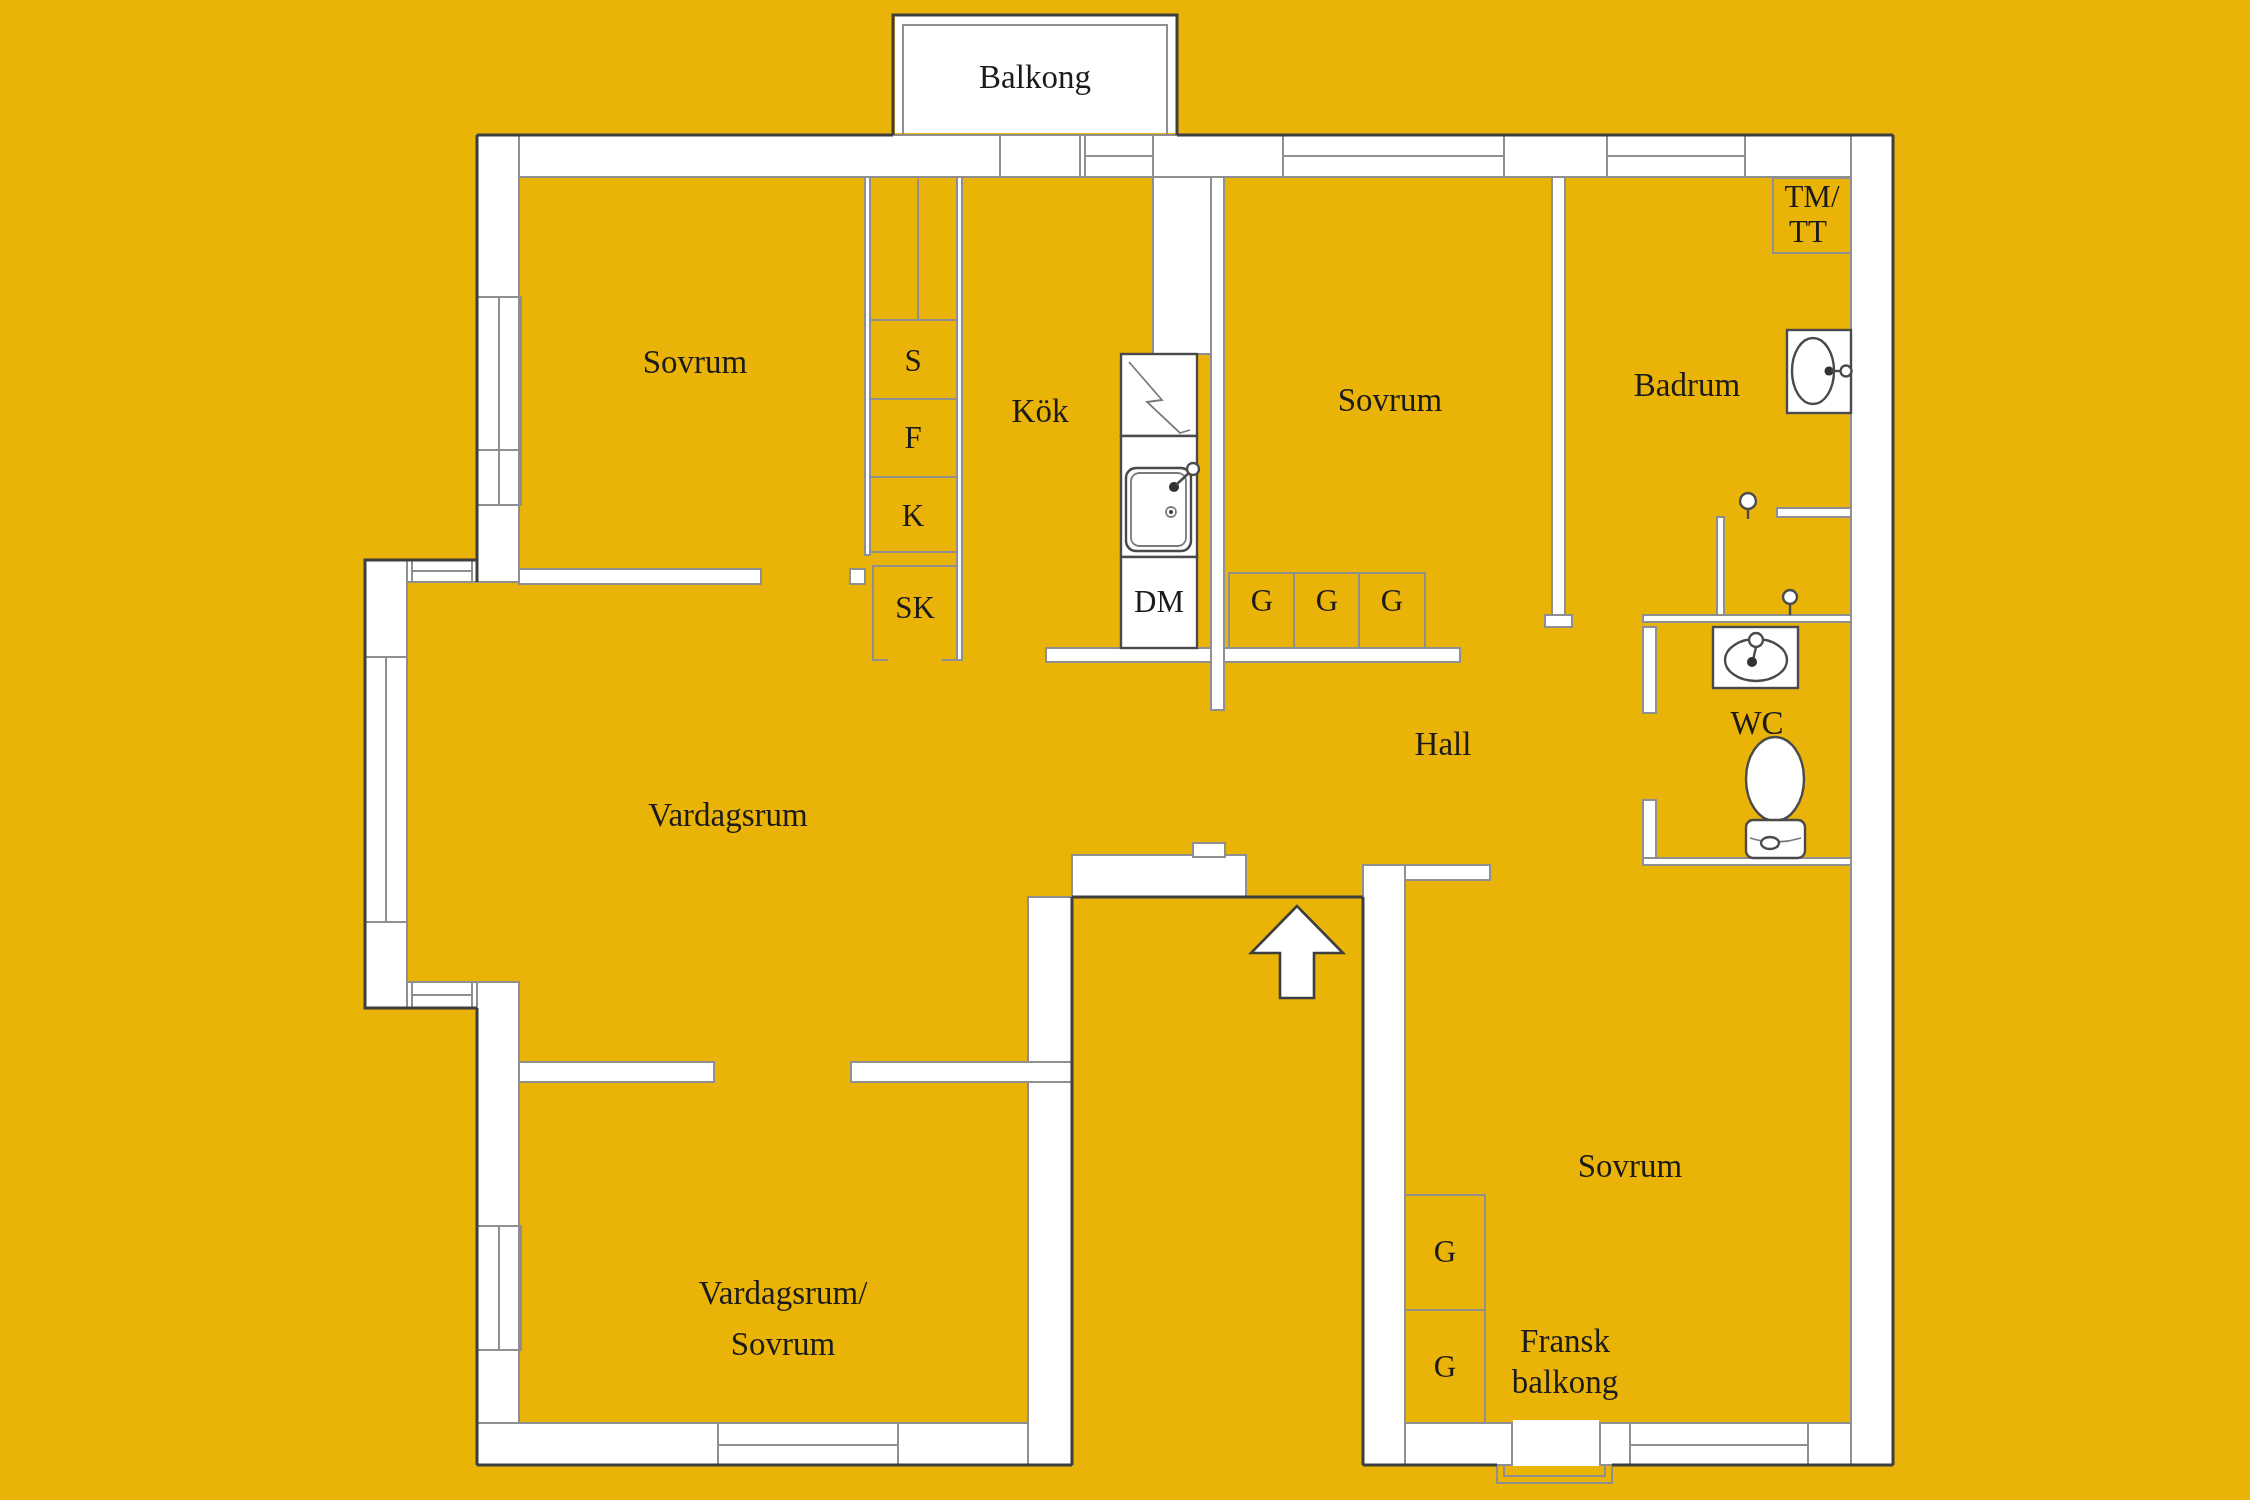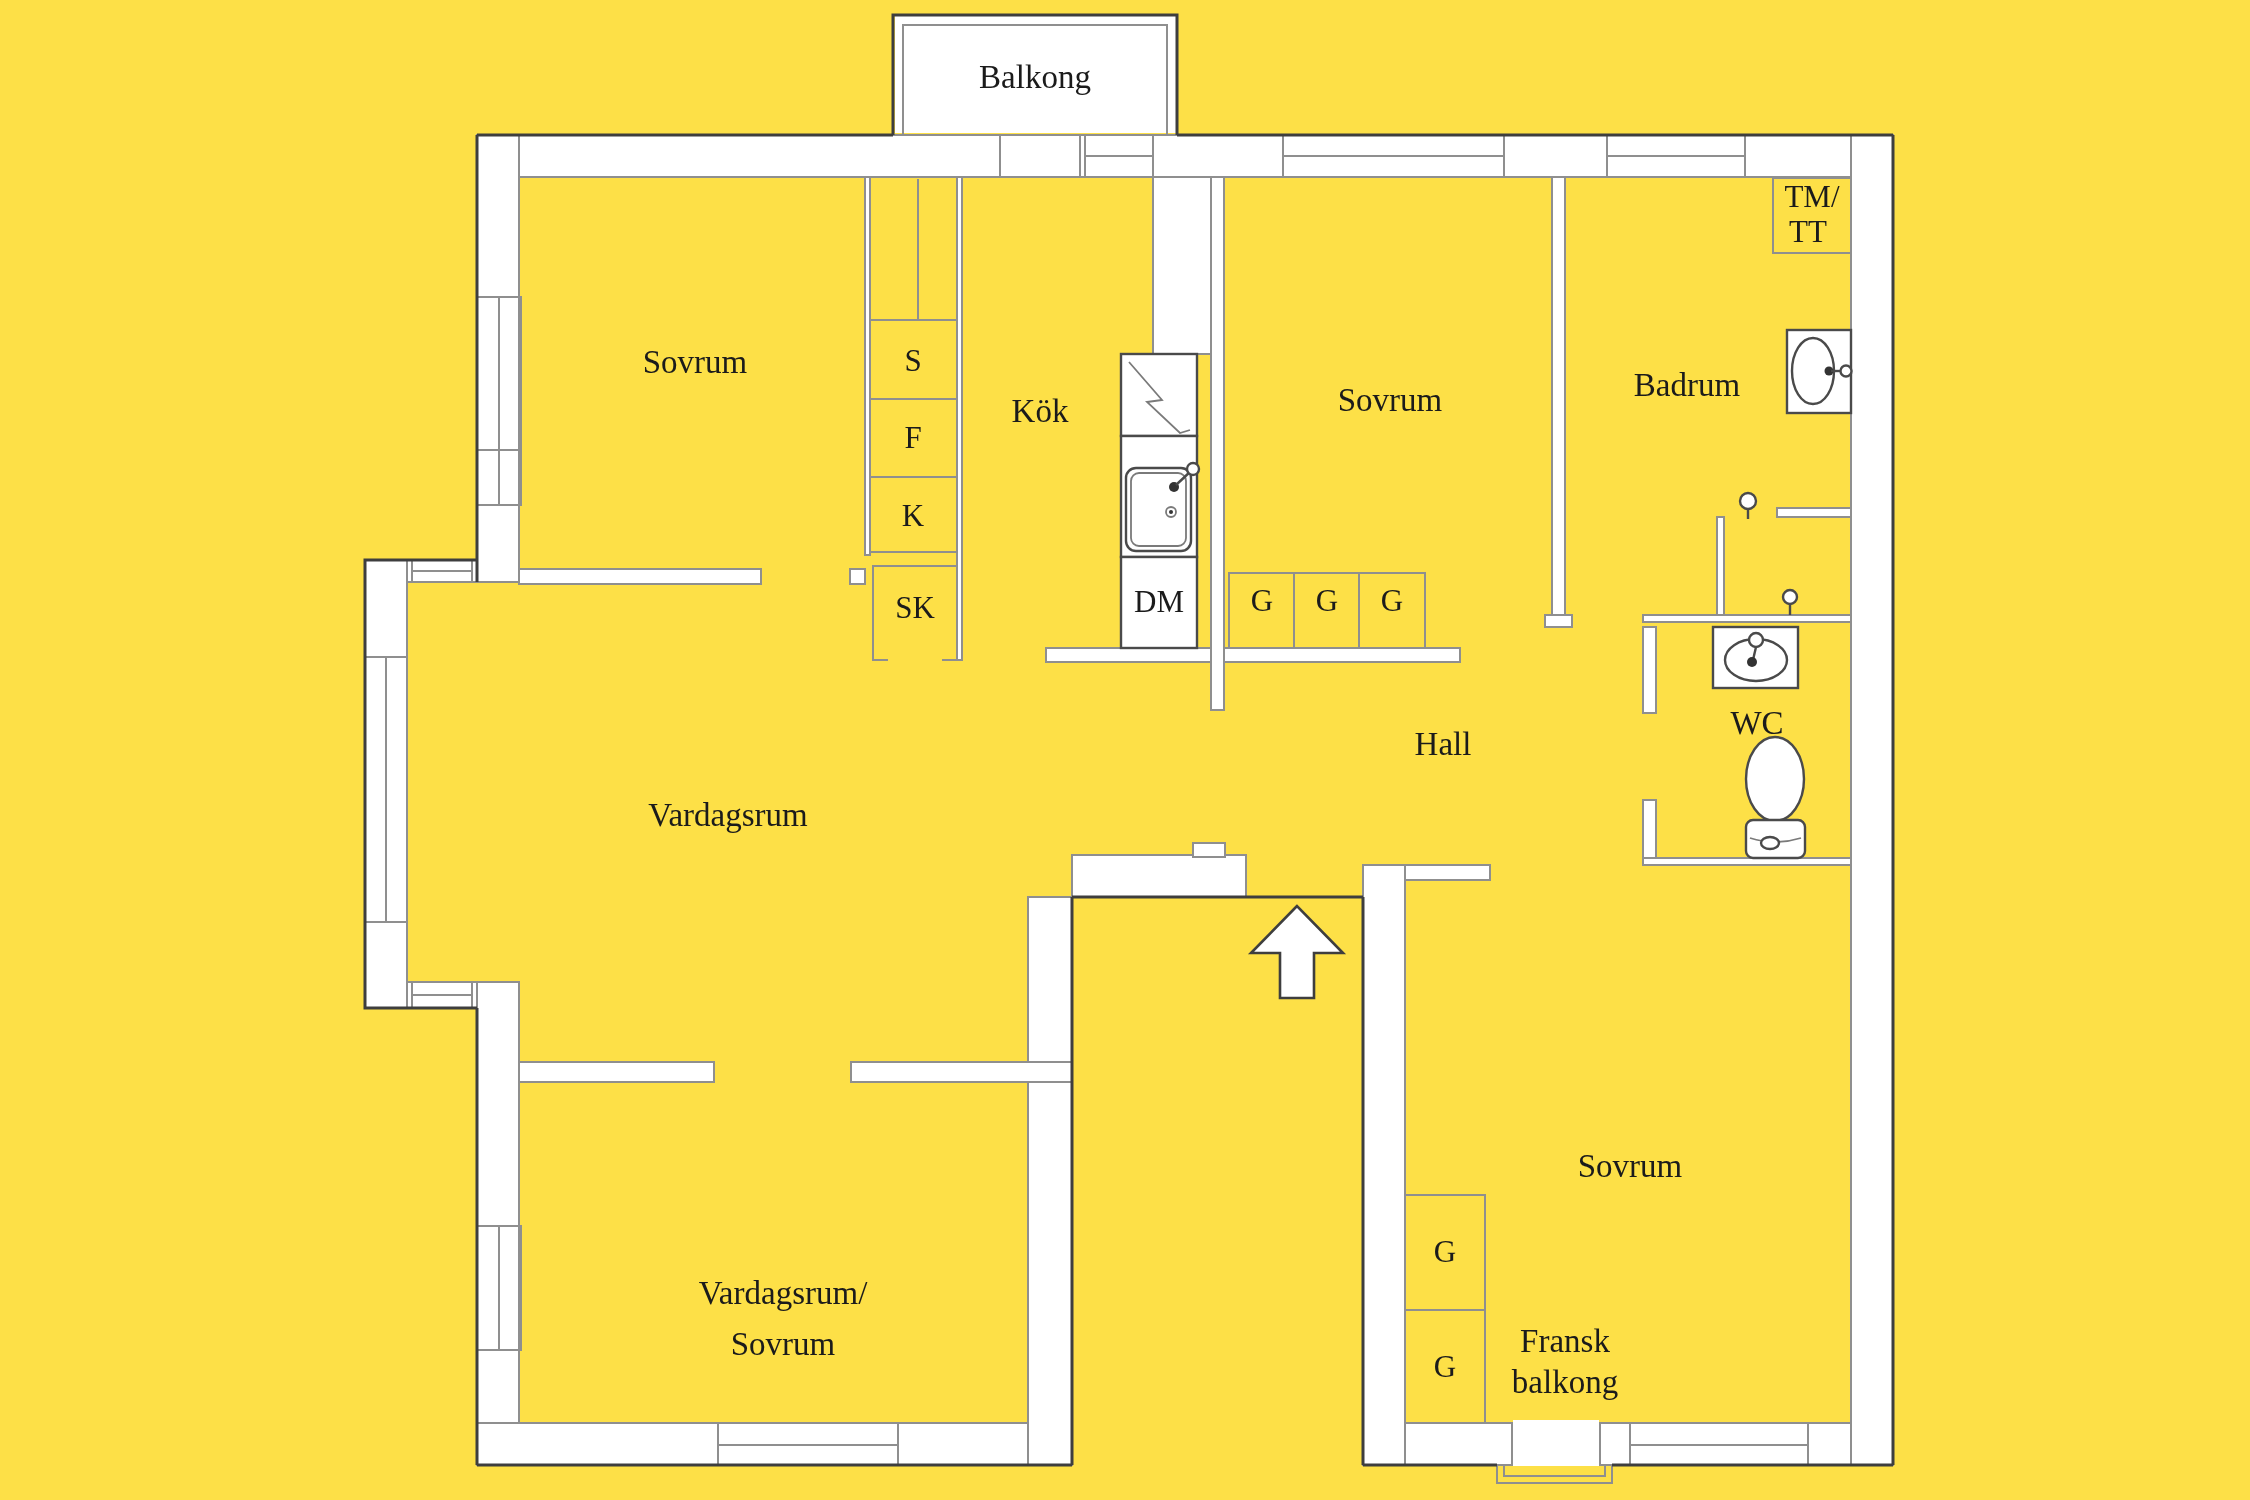--- a/index.html
+++ b/index.html
@@ -1,16 +1,16 @@
 <!DOCTYPE html>
 <html><head>
 <meta charset="utf-8">
 <style>
   html,body{margin:0;padding:0;background:#ffffff;}
-  #stage{position:relative;width:2250px;height:1500px;background:#fde047;overflow:hidden;
+  #stage{position:relative;width:2250px;height:1500px;background:#eab308;overflow:hidden;
          font-family:"Liberation Serif","DejaVu Serif",serif;}
   svg{position:absolute;left:0;top:0;}
   text{font-family:"Liberation Serif","DejaVu Serif",serif;fill:#1b1b1b;}
   .room-label{font-size:33px;}
   .small-label{font-size:31px;}
   .wall{fill:#ffffff;stroke:#8f8f8f;stroke-width:2;}
   .thin{stroke:#8f8f8f;stroke-width:2;fill:none;}
   .dark{stroke:#3e3e3e;stroke-width:3;fill:none;}
   .fix{stroke:#4a4a4a;stroke-width:2.4;fill:#ffffff;}
   .fixthin{stroke:#7a7a7a;stroke-width:1.8;fill:none;}

